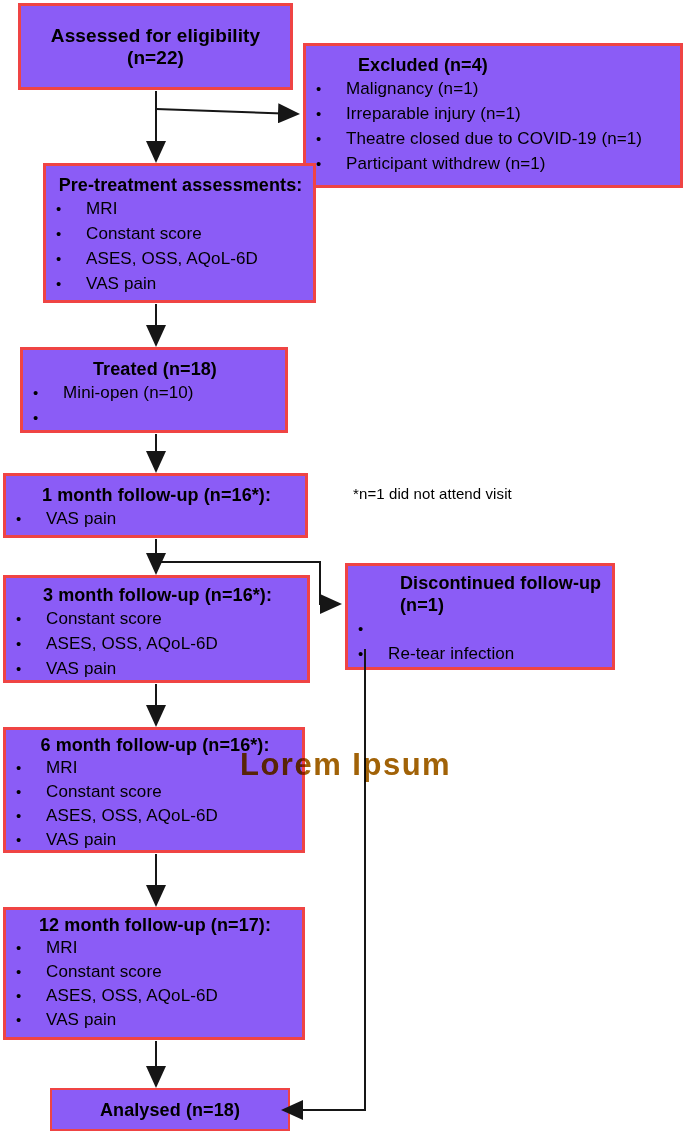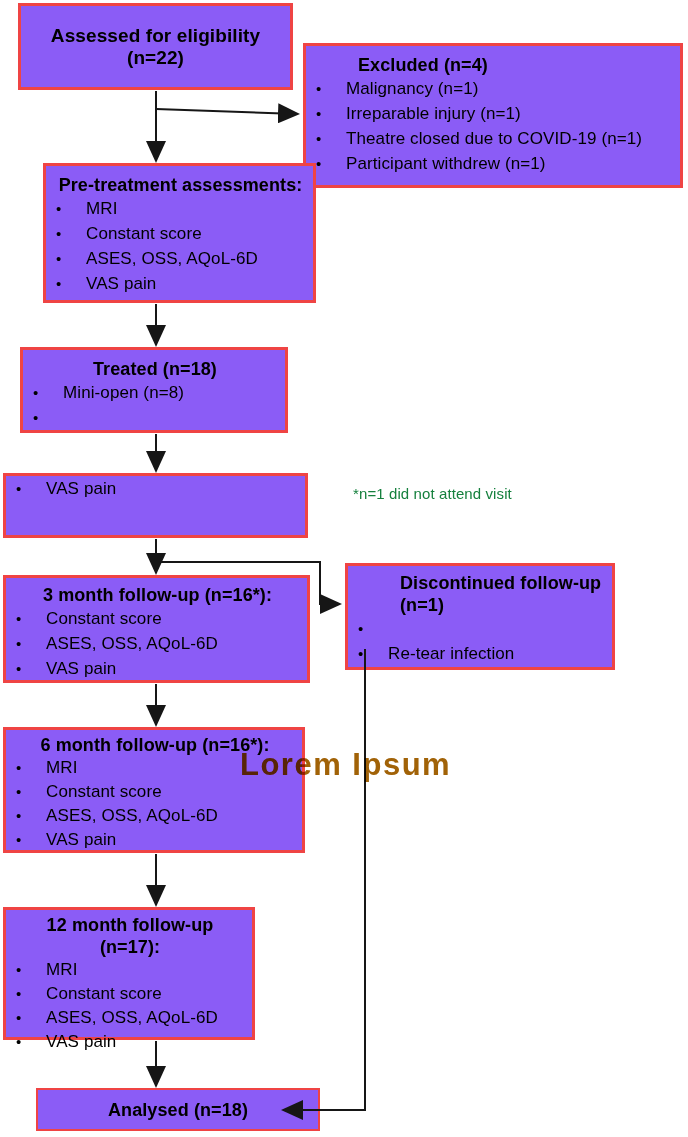--- a/index.html
+++ b/index.html
@@ -45,21 +45,21 @@
     flex: 0 0 40px;
     padding-left: 10px;
     box-sizing: border-box;
     font-size: 15px;
   }
   .li-text { flex: 1; letter-spacing: 0.1px; }
   .note {
     position: absolute;
     font-size: 15px;
     line-height: 18px;
-    color: #15803d;
+    color: #000000;
     z-index: 2;
     letter-spacing: 0.1px;
   }
   #connectors {
     position: absolute;
     left: 0; top: 0;
     z-index: 4;
     pointer-events: none;
   }
   #watermark {
@@ -126,29 +126,30 @@
           <span class="li-text">VAS pain</span>
         </div>
       </div>
   </div>
 
   <div class="box t-center" style="left:20px; top:347px; width:268px; height:86px;">
     <div class="box-title">Treated (n=18)</div>
     <div class="box-items">
         <div class="li">
           <span class="dot">•</span>
-          <span class="li-text">Mini-open (n=8)</span>
+          <span class="li-text">Mini-open (n=10)</span>
         </div>
         <div class="li">
           <span class="dot">•</span>
         </div>
       </div>
   </div>
 
   <div class="box t-center" style="left:3px; top:473px; width:305px; height:65px;">
+    <div class="box-title">1 month follow-up (n=16*):</div>
     <div class="box-items">
         <div class="li">
           <span class="dot">•</span>
           <span class="li-text">VAS pain</span>
         </div>
       </div>
   </div>
 
   <div class="note" style="left:353px; top:485px;">*n=1 did not attend visit</div>
 
@@ -199,21 +200,21 @@
           <span class="dot">•</span>
           <span class="li-text">ASES, OSS, AQoL-6D</span>
         </div>
         <div class="li">
           <span class="dot">•</span>
           <span class="li-text">VAS pain</span>
         </div>
       </div>
   </div>
 
-  <div class="box t-center pt4 tight" style="left:3px; top:907px; width:252px; height:133px;">
+  <div class="box t-center pt4 tight" style="left:3px; top:907px; width:302px; height:133px;">
     <div class="box-title">12 month follow-up (n=17):</div>
     <div class="box-items">
         <div class="li">
           <span class="dot">•</span>
           <span class="li-text">MRI</span>
         </div>
         <div class="li">
           <span class="dot">•</span>
           <span class="li-text">Constant score</span>
         </div>
@@ -221,21 +222,21 @@
           <span class="dot">•</span>
           <span class="li-text">ASES, OSS, AQoL-6D</span>
         </div>
         <div class="li">
           <span class="dot">•</span>
           <span class="li-text">VAS pain</span>
         </div>
       </div>
   </div>
 
-  <div class="box t-center thin vcenter" style="left:36px; top:1088px; width:284px; height:43px;">
+  <div class="box t-center thin vcenter" style="left:50px; top:1088px; width:240px; height:43px;">
     <div class="box-title">Analysed (n=18)</div>
   </div>
 
   <div id="watermark">Lorem Ipsum</div>
 
   <svg id="connectors" width="688" height="1137" viewBox="0 0 688 1137">
     <defs>
       <marker id="ah" markerWidth="11" markerHeight="10" refX="9.5" refY="5" orient="auto" markerUnits="strokeWidth">
         <path d="M0,0 L11,5 L0,10 Z" fill="#161616"></path>
       </marker>

